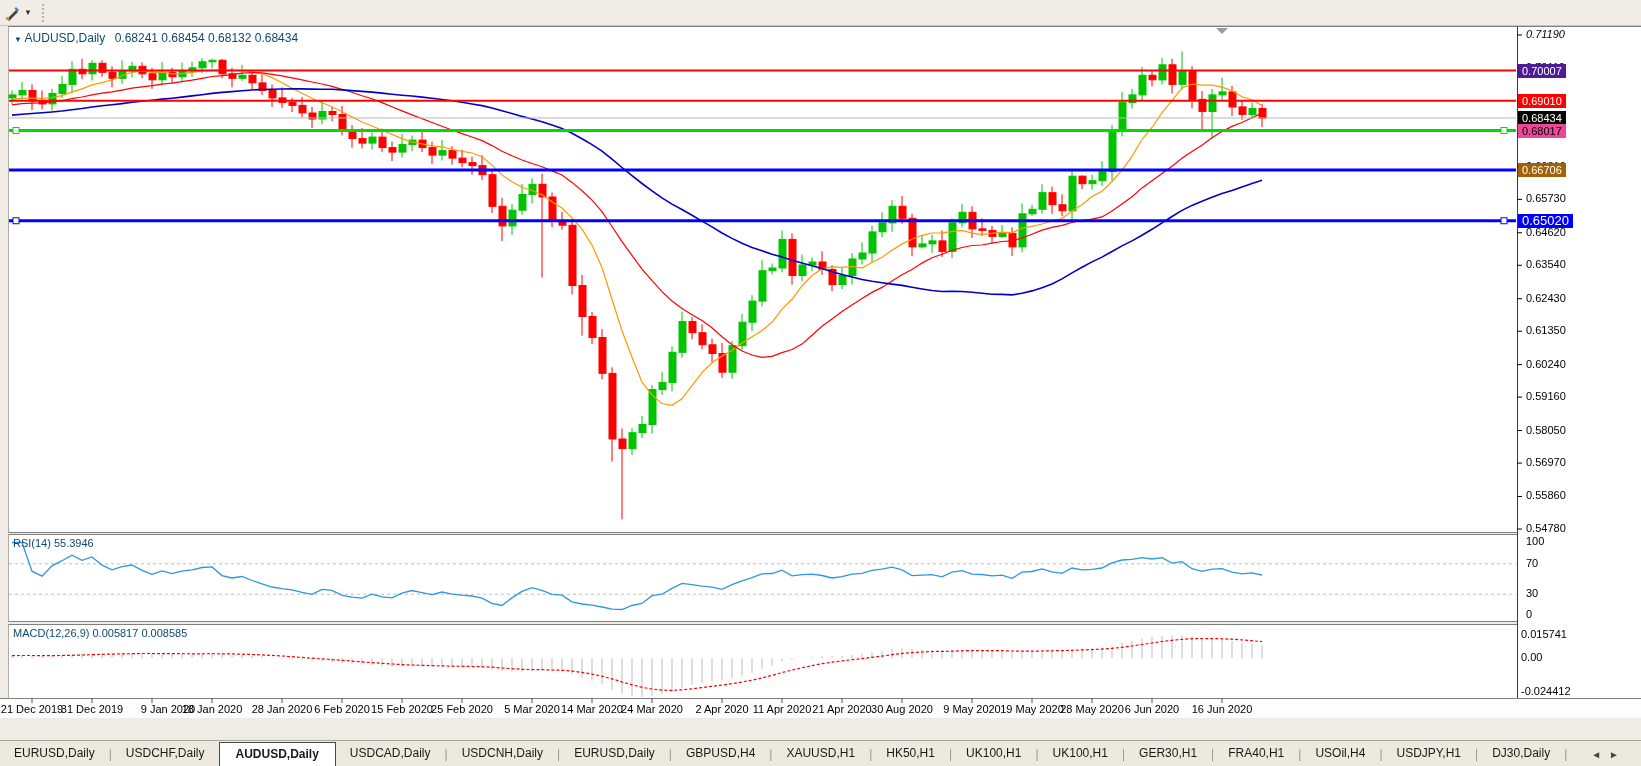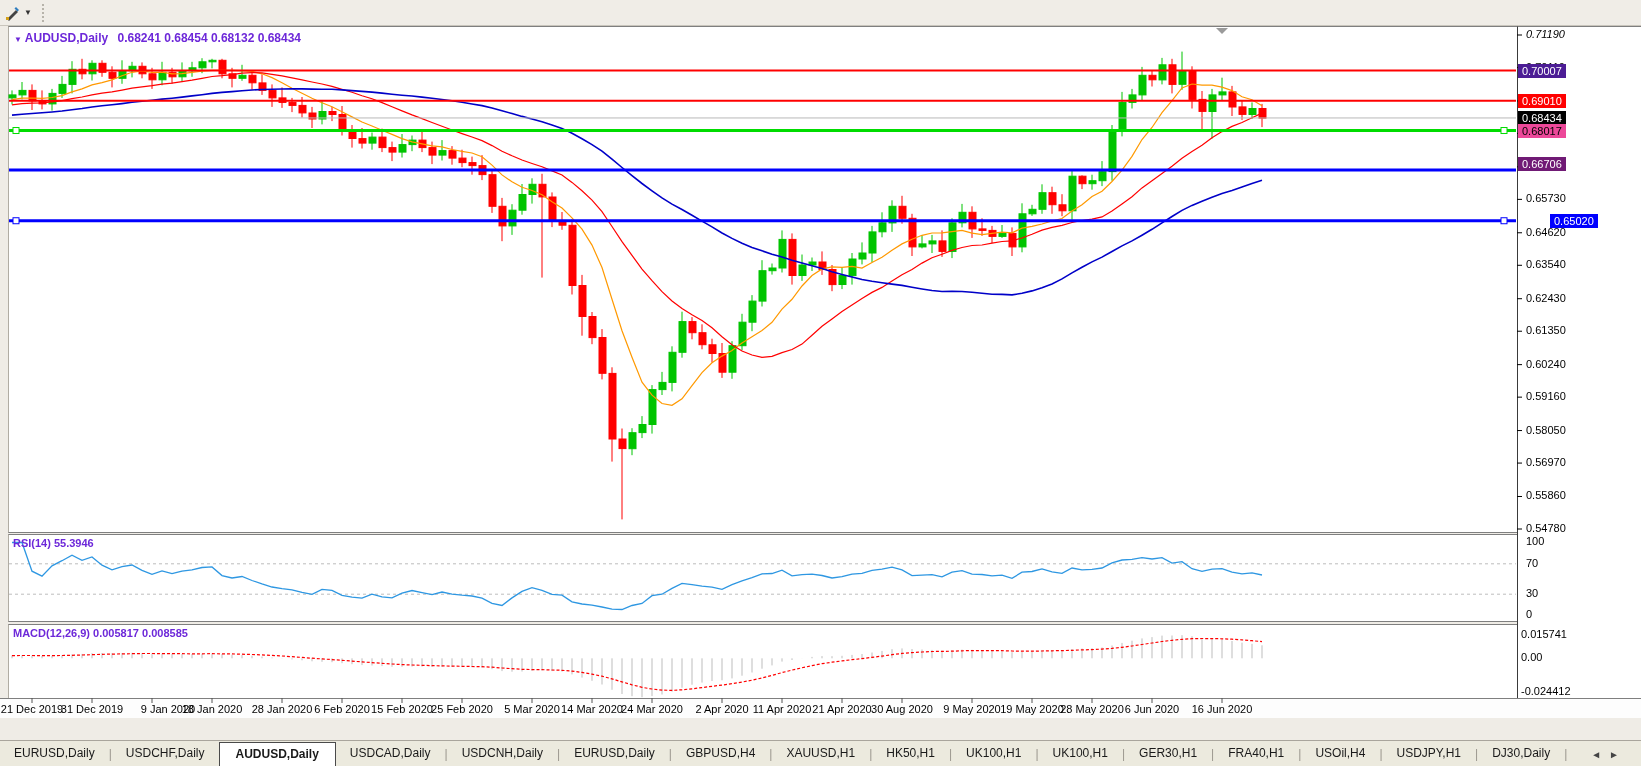--- a/index.html
+++ b/index.html
@@ -16,21 +16,21 @@
   .tf-sep{width:1px;height:18px;background:#c9c5bc;margin:0 4px;}
   
   .pane{position:absolute;background:#fff;border-top:1px solid #7f7f7f;border-bottom:1px solid #7f7f7f;border-left:1px solid #b0aca3;}
   #main-pane{left:8px;top:26px;width:1509px;height:505px;}
   #rsi-pane{left:8px;top:534px;width:1509px;height:86px;}
   #macd-pane{left:8px;top:624px;width:1509px;height:74px;}
   #axis-col{position:absolute;left:1517px;top:26px;width:124px;height:672px;background:#fff;
     border-left:1px solid #3a3a3a;border-top:1px solid #7f7f7f;border-bottom:1px solid #7f7f7f;}
   #date-strip{position:absolute;left:0;top:698px;width:1641px;height:20px;background:#fdfdfd;border-top:1px solid #7f7f7f;}
   #chart-svg{position:absolute;left:0;top:0;width:1641px;height:766px;pointer-events:none;}
-  .pane-title{position:absolute;font-size:12px;color:#6d28d9;z-index:5;white-space:nowrap;font-weight:bold;}
+  .pane-title{position:absolute;font-size:12px;color:#0c4a6e;z-index:5;white-space:nowrap;}
   
   #gap-strip{position:absolute;left:0;top:718px;width:1641px;height:22px;background:#efece6;}
   #tabbar{position:absolute;left:0;top:740px;width:1641px;height:26px;background:#eceade;border-top:1px solid #a9a59c;
     display:flex;align-items:flex-end;font-size:12px;color:#1a1a1a;}
   .tab{padding:4px 14px 5px 14px;cursor:default;white-space:nowrap;}
   .tab.active{background:#fff;font-weight:bold;border:1px solid #4a4a4a;border-bottom:none;padding:4px 16px 6px 16px;}
   .tab-sep{color:#9b978e;align-self:center;padding-bottom:2px;}
   #tab-nav{margin-left:auto;margin-right:14px;align-self:center;color:#444;font-size:10px;letter-spacing:8px;}
 </style>
 </head>
@@ -538,22 +538,22 @@
       <div style="position:absolute;left:1526px;top:358px;font-size:11px;color:#000;">0.60240</div>
       <div style="position:absolute;left:1526px;top:390px;font-size:11px;color:#000;">0.59160</div>
       <div style="position:absolute;left:1526px;top:424px;font-size:11px;color:#000;">0.58050</div>
       <div style="position:absolute;left:1526px;top:456px;font-size:11px;color:#000;">0.56970</div>
       <div style="position:absolute;left:1526px;top:489px;font-size:11px;color:#000;">0.55860</div>
       <div style="position:absolute;left:1526px;top:522px;font-size:11px;color:#000;">0.54780</div>
       <div style="position:absolute;left:1518px;top:64px;font-size:11px;background:#4c1d95;color:#FFFFFF;padding:1px 4px;line-height:12px;">0.70007</div>
       <div style="position:absolute;left:1518px;top:94px;font-size:11px;background:#FF0000;color:#FFFFFF;padding:1px 4px;line-height:12px;">0.69010</div>
       <div style="position:absolute;left:1518px;top:111px;font-size:11px;background:#000000;color:#FFFFFF;padding:1px 4px;line-height:12px;">0.68434</div>
       <div style="position:absolute;left:1518px;top:124px;font-size:11px;background:#ec4899;color:#000000;padding:1px 4px;line-height:12px;">0.68017</div>
-      <div style="position:absolute;left:1518px;top:157px;font-size:11px;background:#701a75;color:#FFFFFF;padding:1px 4px;line-height:12px;">0.66706</div>
-      <div style="position:absolute;left:1518px;top:214px;font-size:11px;background:#0000FF;color:#FFFFFF;padding:1px 4px;line-height:12px;margin-left:32px;">0.65020</div>
+      <div style="position:absolute;left:1518px;top:163px;font-size:11px;background:#a16207;color:#FFFFFF;padding:1px 4px;line-height:12px;">0.66706</div>
+      <div style="position:absolute;left:1518px;top:214px;font-size:13px;background:#0000FF;color:#FFFFFF;padding:1px 4px;line-height:12px;">0.65020</div>
       <div style="position:absolute;left:1526px;top:535px;font-size:11px;color:#000;">100</div>
       <div style="position:absolute;left:1526px;top:557px;font-size:11px;color:#000;">70</div>
       <div style="position:absolute;left:1526px;top:587px;font-size:11px;color:#000;">30</div>
       <div style="position:absolute;left:1526px;top:608px;font-size:11px;color:#000;">0</div>
       <div style="position:absolute;left:1521px;top:628px;font-size:11px;color:#000;">0.015741</div>
       <div style="position:absolute;left:1521px;top:651px;font-size:11px;color:#000;">0.00</div>
       <div style="position:absolute;left:1521px;top:685px;font-size:11px;color:#000;">-0.024412</div>
     </div>
 
   <div id="gap-strip"></div>

